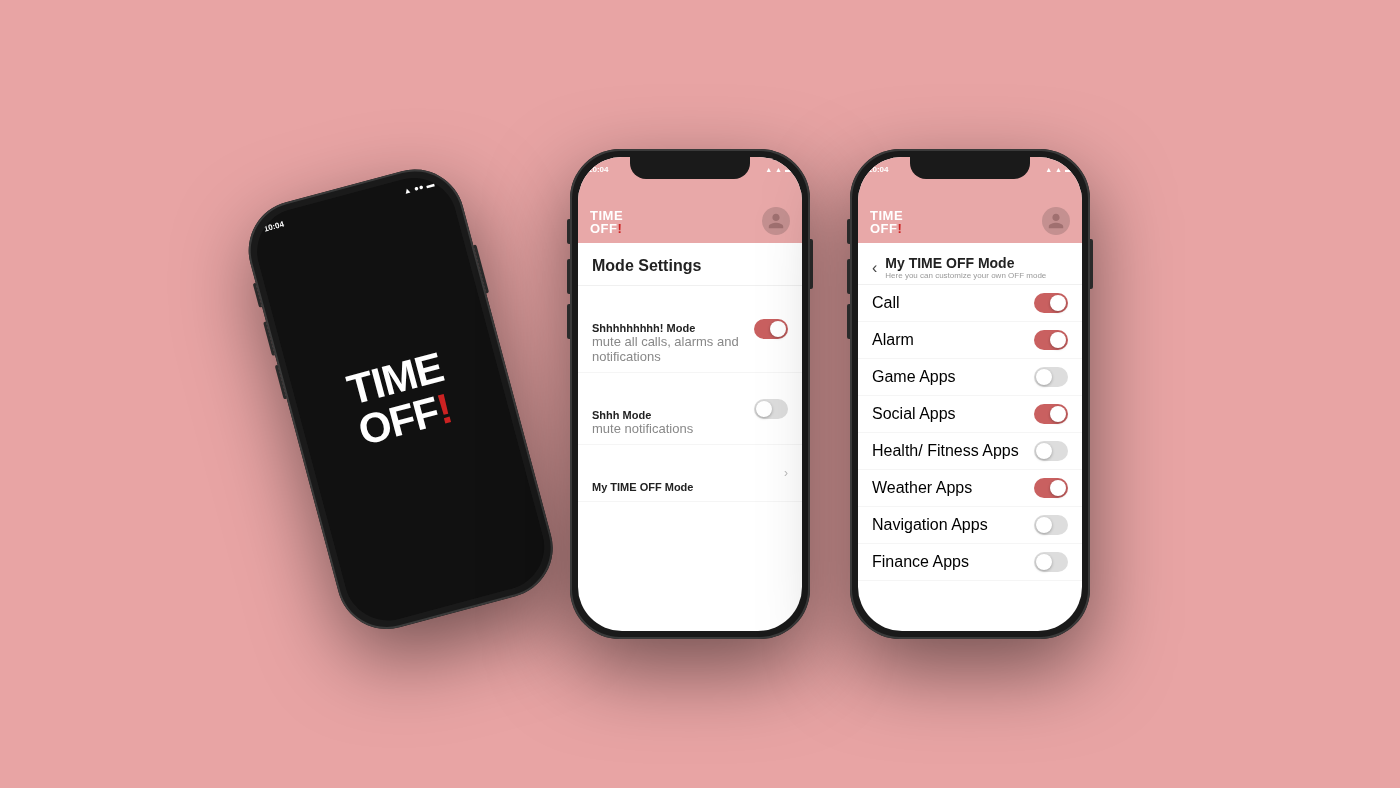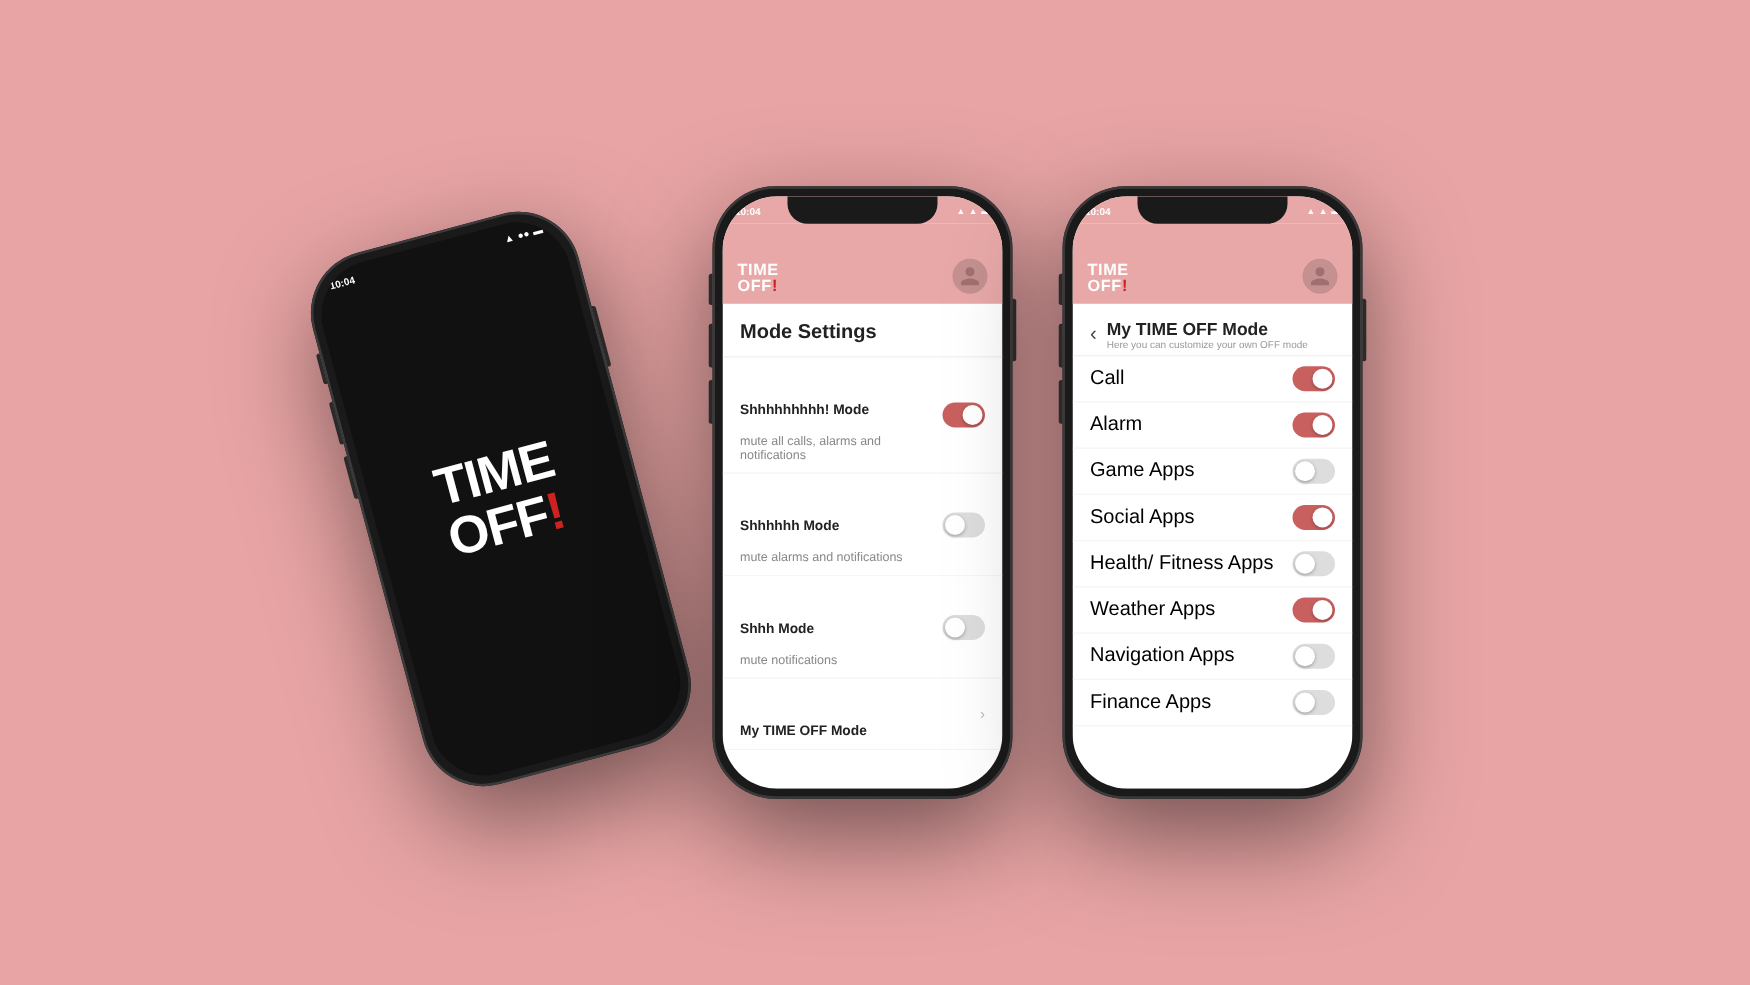--- a/index.html
+++ b/index.html
@@ -208,23 +208,23 @@
     }
 
     .setting-row-text .row-title {
       font-size: 11px;
       font-weight: 600;
       color: #222;
       margin-top: 28px;
     }
 
     .setting-row-text .row-subtitle {
-      font-size: 10px;
+      font-size: 13px;
       color: #888;
-      margin-top: 14px;
+      margin-top: 0;
     }
 
     
     .toggle {
       width: 34px;
       height: 20px;
       border-radius: 10px;
       position: relative;
       flex-shrink: 0;
     }
@@ -433,29 +433,20 @@
           <div class="setting-row">
             <div class="setting-row-text">
               <div class="row-title">Shhhhhhhhh! Mode</div>
               <div class="row-subtitle">mute all calls, alarms and notifications</div>
             </div>
             <div class="toggle on">
               <div class="toggle-knob"></div>
             </div>
           </div>
 
-          <div class="setting-row">
-            <div class="setting-row-text">
-              <div class="row-title">Shhhhhh Mode</div>
-              <div class="row-subtitle">mute alarms and notifications</div>
-            </div>
-            <div class="toggle off">
-              <div class="toggle-knob"></div>
-            </div>
-          </div>
 
           <div class="setting-row">
             <div class="setting-row-text">
               <div class="row-title">Shhh Mode</div>
               <div class="row-subtitle">mute notifications</div>
             </div>
             <div class="toggle off">
               <div class="toggle-knob"></div>
             </div>
           </div>

